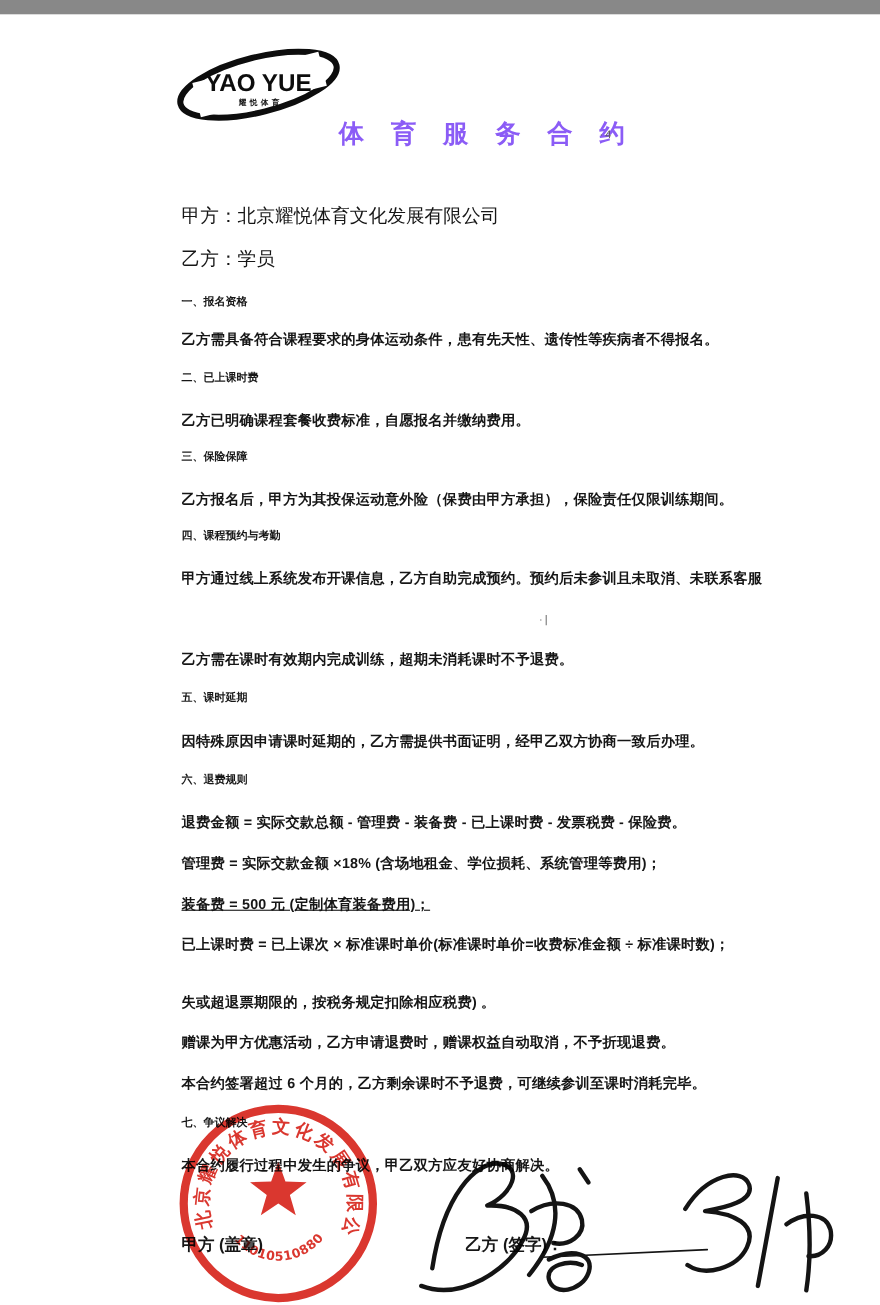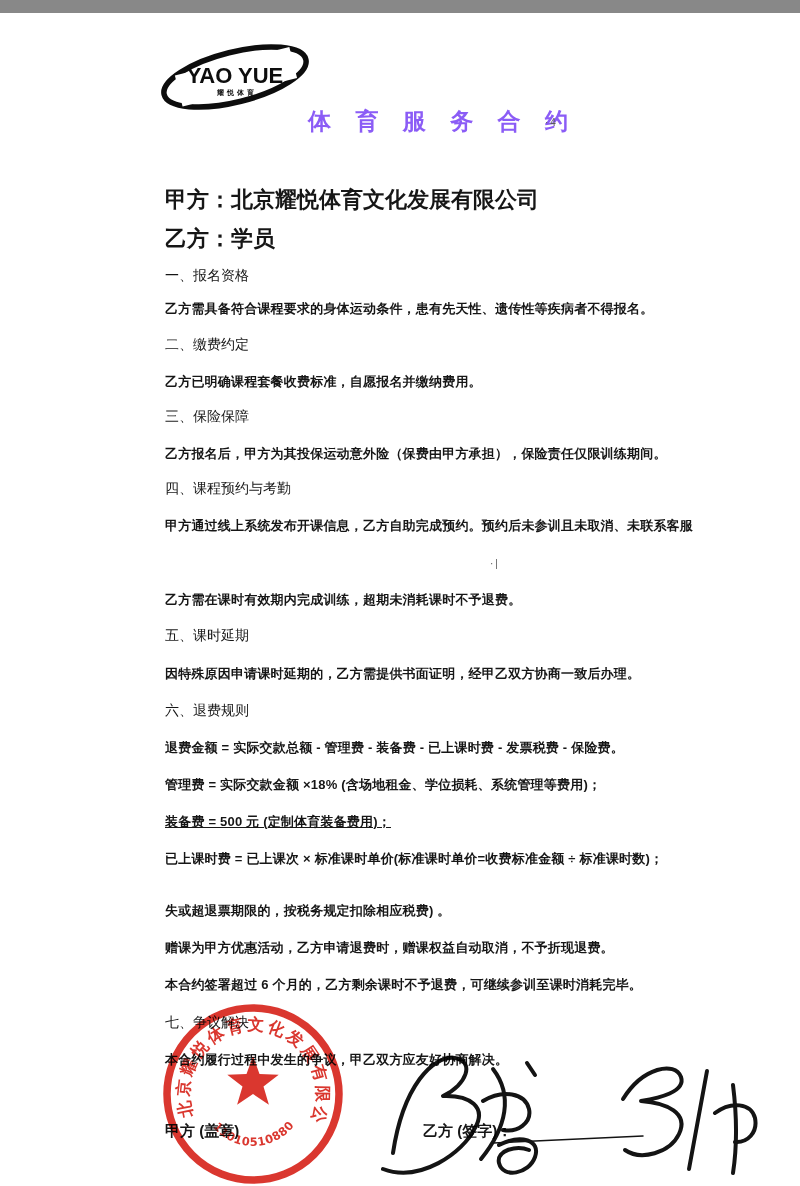--- a/index.html
+++ b/index.html
@@ -4,22 +4,22 @@
 <style>
   html,body{margin:0;padding:0;background:#888;}
   .page{
     position:relative;width:800px;height:1186px;margin:13px auto;
     background:#ffffff;overflow:hidden;
     font-family:"Liberation Sans","DejaVu Sans",sans-serif;
     color:#161616;
   }
   .abs{position:absolute;white-space:nowrap;}
   .doc-title{font-size:23px;font-weight:800;letter-spacing:9px;color:#8b5cf6;}
-  .party-line{font-size:22px;font-weight:700;}
-  .sec-head{font-size:14px;font-weight:400;}
+  .party-line{font-size:17px;font-weight:400;}
+  .sec-head{font-size:10px;font-weight:700;}
   .body-line{font-size:13px;font-weight:600;letter-spacing:0.2px;}
   .foot-label{font-size:15px;font-weight:800;}
   .artifact{color:#5a5a5a;font-size:10px;letter-spacing:2px;}
   .stamp-svg{mix-blend-mode:multiply;opacity:0.92;}
   .sig-svg{mix-blend-mode:multiply;}
   svg{display:block;}
 </style>
 </head>
 <body>
 
@@ -38,21 +38,21 @@
 
   <div class="abs doc-title" style="left:308px;top:93px;">体 育 服 务 合 约</div>
   <div class="abs artifact" style="left:545px;top:104px;">·4</div>
 
   <div class="abs party-line" style="left:165px;top:172px;">甲方：北京耀悦体育文化发展有限公司</div>
   <div class="abs party-line" style="left:165px;top:211px;">乙方：学员</div>
 
   <div class="abs sec-head" style="left:165px;top:254px;">一、报名资格</div>
   <div class="abs body-line" style="left:165px;top:287px;">乙方需具备符合课程要求的身体运动条件，患有先天性、遗传性等疾病者不得报名。</div>
 
-  <div class="abs sec-head" style="left:165px;top:323px;">二、缴费约定</div>
+  <div class="abs sec-head" style="left:165px;top:323px;">二、已上课时费</div>
   <div class="abs body-line" style="left:165px;top:360px;">乙方已明确课程套餐收费标准，自愿报名并缴纳费用。</div>
 
   <div class="abs sec-head" style="left:165px;top:395px;">三、保险保障</div>
   <div class="abs body-line" style="left:165px;top:432px;">乙方报名后，甲方为其投保运动意外险（保费由甲方承担），保险责任仅限训练期间。</div>
 
   <div class="abs sec-head" style="left:165px;top:467px;">四、课程预约与考勤</div>
   <div class="abs body-line" style="left:165px;top:504px;">甲方通过线上系统发布开课信息，乙方自助完成预约。预约后未参训且未取消、未联系客服</div>
   <div class="abs artifact" style="left:490px;top:545px;">·|</div>
   <div class="abs body-line" style="left:165px;top:578px;">乙方需在课时有效期内完成训练，超期未消耗课时不予退费。</div>
 

